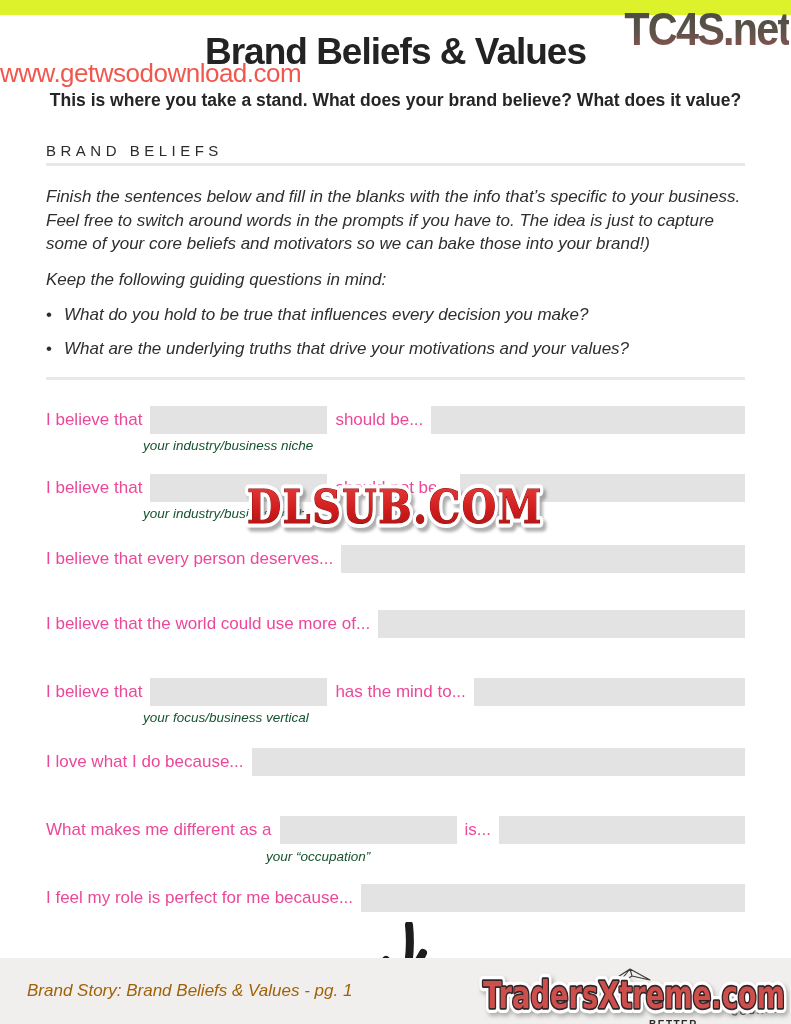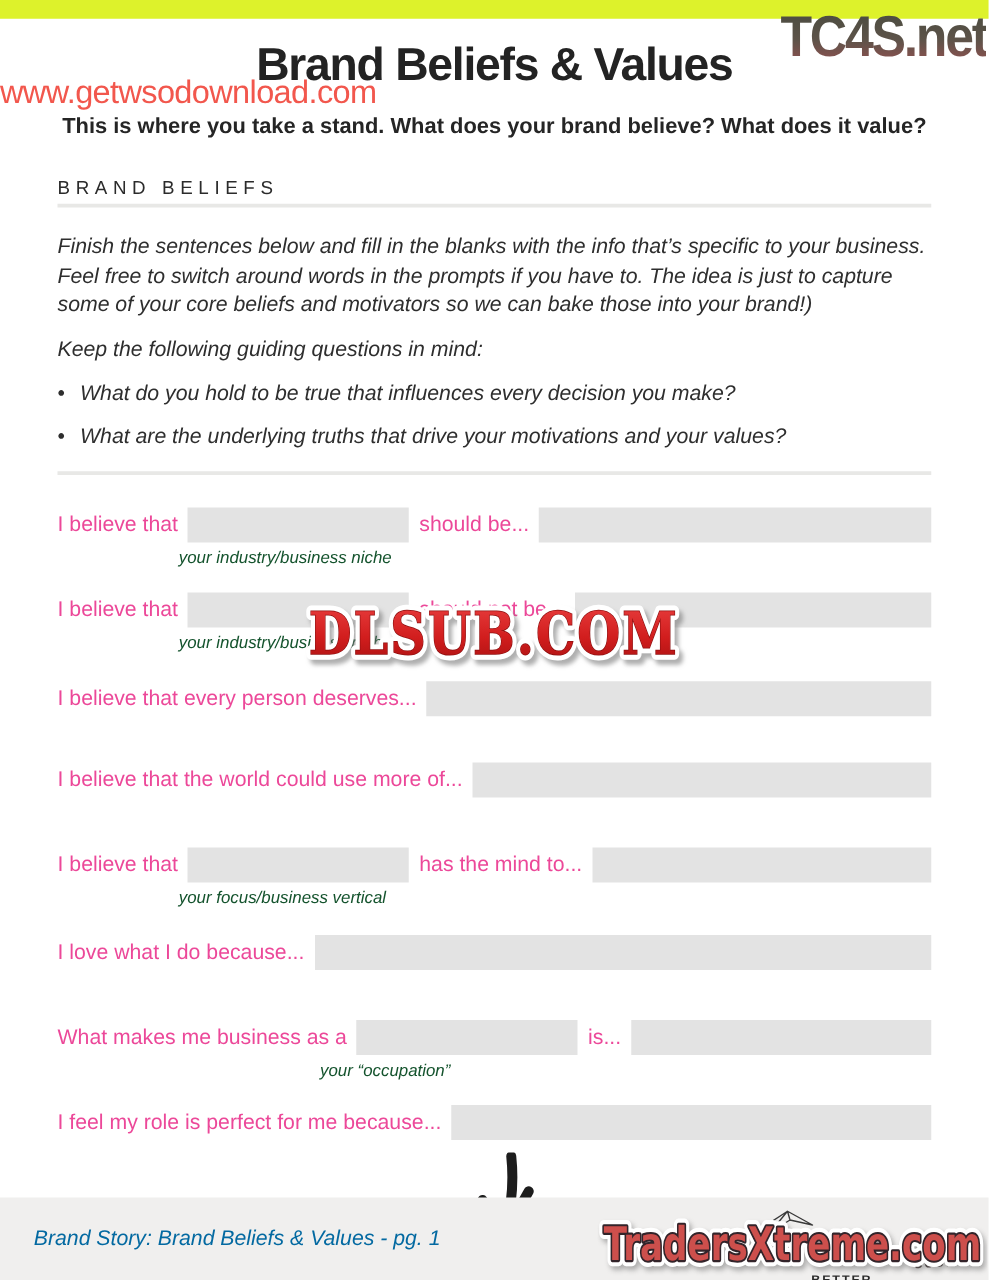--- a/index.html
+++ b/index.html
@@ -60,21 +60,21 @@
   .blank { background:var(--blank-fill,#e3e3e3); height:28px; }
   .blank.small { width:177px; flex:0 0 auto; }
   .blank.grow { flex:1 1 auto; }
   .caption { font-style:italic; font-size:13.5px; color:#14532d; text-align:left; }
 
   
   .down-arrow { left:378px; top:922px; }
 
   
   .footer-bar { left:0; top:958px; width:791px; height:66px; background:var(--footer-bg,#f0efee); }
-  .footer-text { top:981px; left:27px; font-style:italic; font-size:17px; color:#0369a1;text-align:center; }
+  .footer-text { top:981px; left:27px; font-style:italic; font-size:17px; color:#a16207;text-align:center; }
   .logo-better { top:1019px; left:649px; font-size:10px; font-weight:bold;
     letter-spacing:1.5px; color:#2b2b2b; }
   .logo-course { top:1005px; left:731px; font-size:9.5px; font-weight:bold;
     letter-spacing:1.5px; color:#4a3f3f; transform:rotate(-4deg); }
   .logo-plane { top:966px; left:602px; }
 </style>
 </head>
 <body>
 
 <div class="abs accent-bar"></div>
@@ -128,26 +128,26 @@
   <div class="blank grow"></div>
 </div>
 <div class="abs caption" style="top:710px;left:143px;width:178px">your focus/business vertical</div>
 
 <div class="abs form-row" style="top:748px">
   <span class="row-label">I love what I do because...</span>
   <div class="blank grow"></div>
 </div>
 
 <div class="abs form-row" style="top:816px">
-  <span class="row-label">What makes me business as a</span>
+  <span class="row-label">What makes me different as a</span>
   <div class="blank small"></div>
   <span class="row-label">is...</span>
   <div class="blank grow"></div>
 </div>
-<div class="abs caption" style="top:849px;left:256px;width:178px">your “occupation”</div>
+<div class="abs caption" style="top:849px;left:266px;width:178px">your “occupation”</div>
 
 <div class="abs form-row" style="top:884px">
   <span class="row-label">I feel my role is perfect for me because...</span>
   <div class="blank grow"></div>
 </div>
 
 <div class="abs wm-dlsub">
   <svg width="320" height="66" viewBox="0 0 320 66">
     <defs>
       <linearGradient id="dlsubRed" x1="0" y1="0" x2="0" y2="1">

